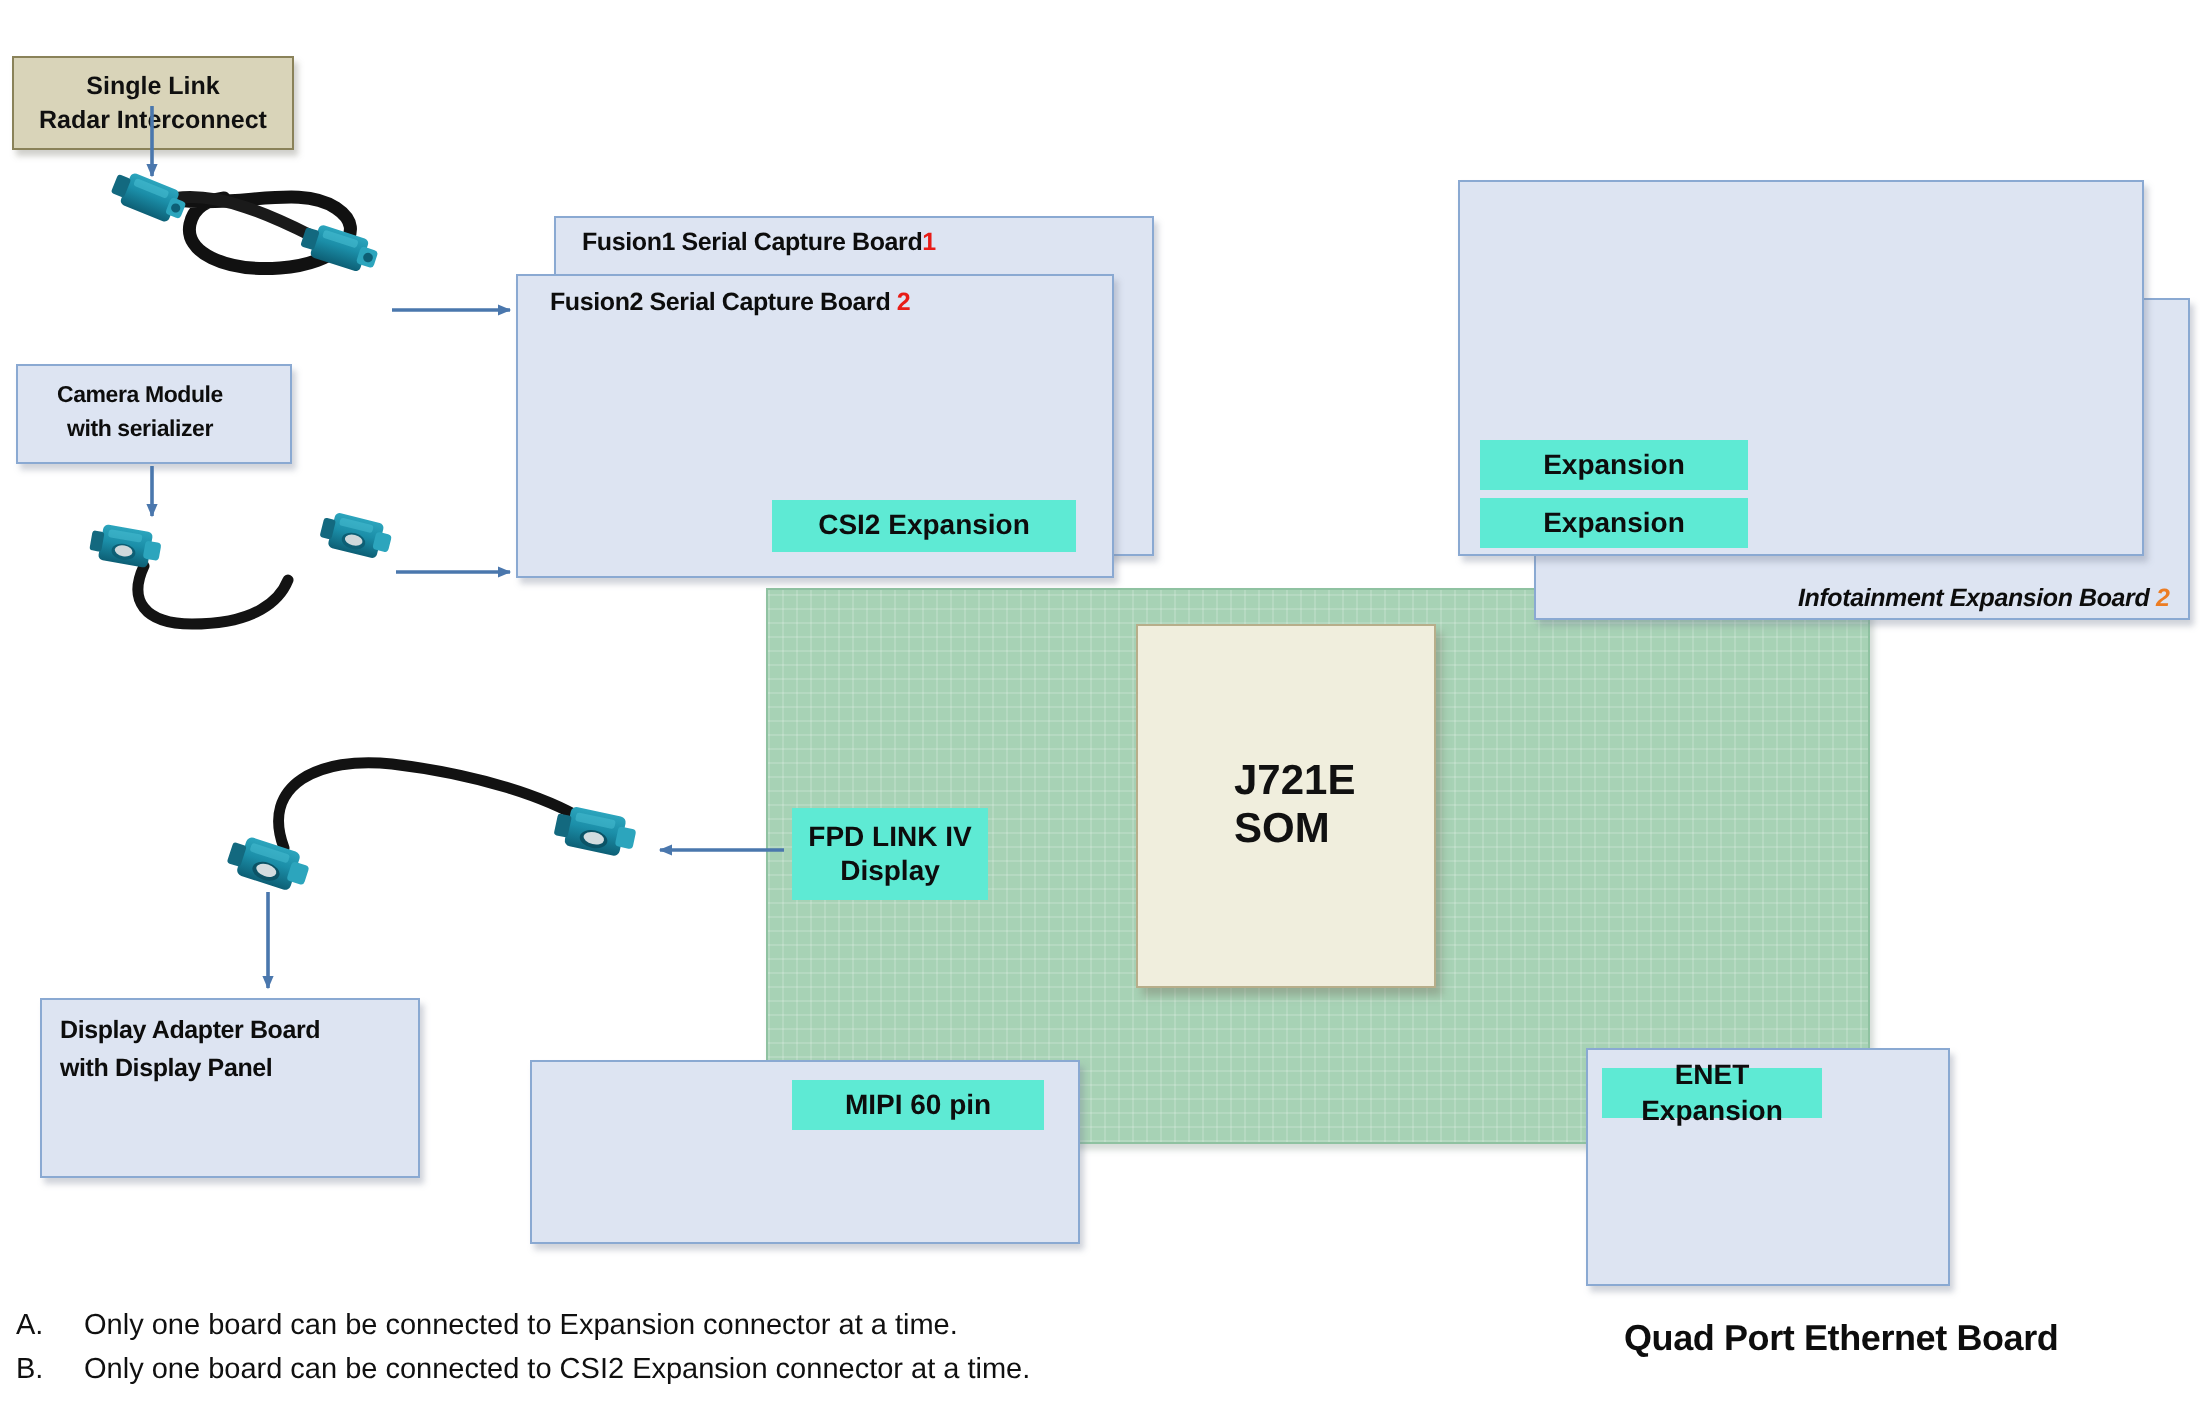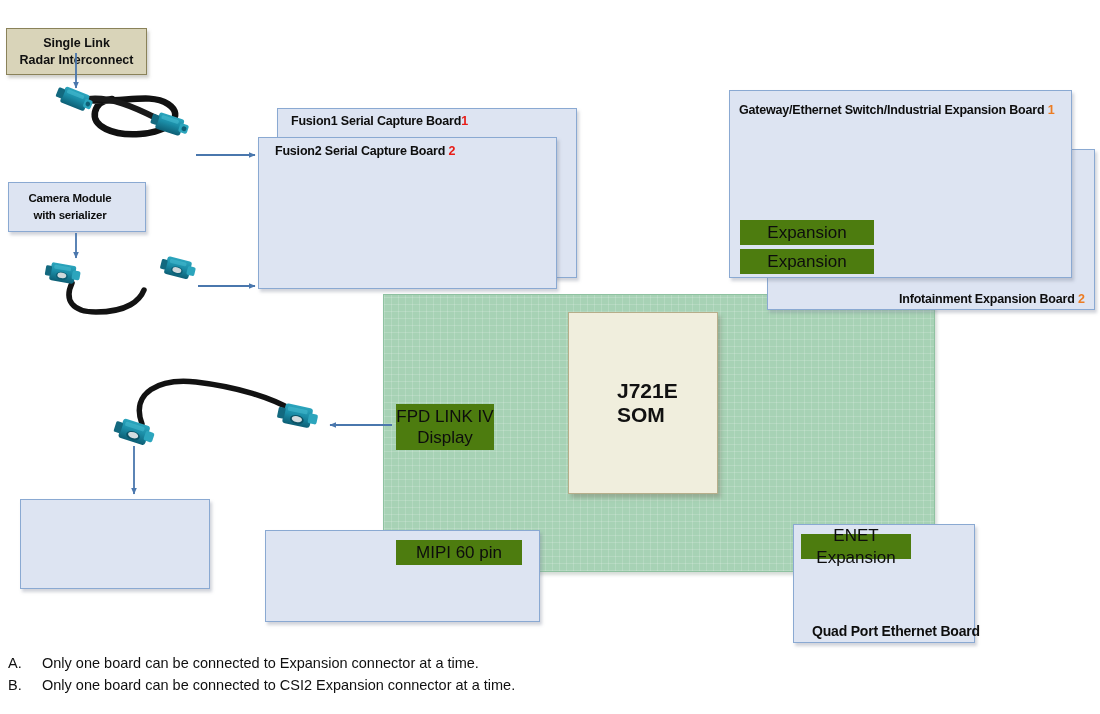--- a/index.html
+++ b/index.html
@@ -67,24 +67,24 @@
     border:1.5px solid #b7ae8a;
     box-shadow:3px 4px 4px rgba(120,118,100,.4);
     box-sizing:border-box;
     display:flex;align-items:center;justify-content:center;
     font-weight:bold;font-size:21px;color:#111;padding-left:48px;
   }
 
   
   .chip{
     position:absolute;
-    background:#4d7c0f;
+    background:#5eead4;
     box-sizing:border-box;
     display:flex;align-items:center;justify-content:center;
-    font-weight:normal;font-size:17px;color:#0d0d0d;
+    font-weight:bold;font-size:14px;color:#0d0d0d;
     text-align:center;line-height:1.25;
   }
 
   
   #wires{position:absolute;left:0;top:0;width:1100px;height:714px;pointer-events:none;}
 
   
   .notes{
     position:absolute;left:8px;top:655px;width:900px;
     font-family:"Liberation Sans", sans-serif;
@@ -123,49 +123,53 @@
   <div class="board" style="left:277px;top:108px;width:300px;height:170px;"></div>
   <div class="board-label" style="left:291px;top:114px;font-size:12.5px;">
     <span>Fusion1 Serial Capture Board</span><span class="sup-red">1</span>
   </div>
 
   <div class="board" style="left:258px;top:137px;width:299px;height:152px;"></div>
   <div class="board-label" style="left:275px;top:144px;font-size:12.5px;">
     <span>Fusion2 Serial Capture Board</span>&nbsp;<span class="sup-red">2</span>
   </div>
 
+  <div class="chip" style="left:386px;top:250px;width:152px;height:26px;">
+    <span>CSI2 Expansion</span>
+  </div>
 
   <div class="board" style="left:767px;top:149px;width:328px;height:161px;"></div>
-  <div class="board-label" style="left:899px;top:292px;font-size:12.5px;">
+  <div class="board-label" style="left:899px;top:292px;font-size:12.5px;font-style:italic;">
     <span>Infotainment Expansion Board</span>&nbsp;<span class="sup-orange">2</span>
   </div>
 
   <div class="board" style="left:729px;top:90px;width:343px;height:188px;"></div>
-  <div class="board-label" style="left:739px;top:103px;font-size:12.5px;">
-    <span>Gateway/Ethernet Switch/Industrial Expansion Board</span>&nbsp;<span class="sup-orange">1</span>
-  </div>
   <div class="chip" style="left:740px;top:220px;width:134px;height:25px;">
     <span>Expansion</span>
   </div>
   <div class="chip" style="left:740px;top:249px;width:134px;height:25px;">
     <span>Expansion</span>
   </div>
 
   <div class="board" style="left:20px;top:499px;width:190px;height:90px;"></div>
+  <div class="board-label" style="left:30px;top:506px;font-size:12.5px;line-height:1.55;">
+    <span>Display Adapter Board</span><br>
+    <span>with Display Panel</span>
+  </div>
 
   <div class="board" style="left:265px;top:530px;width:275px;height:92px;"></div>
   <div class="chip" style="left:396px;top:540px;width:126px;height:25px;">
     <span>MIPI 60 pin</span>
   </div>
 
   <div class="board" style="left:793px;top:524px;width:182px;height:119px;"></div>
   <div class="chip" style="left:801px;top:534px;width:110px;height:25px;">
     <span>ENET Expansion</span>
   </div>
-  <div class="board-label" style="left:812px;top:623px;font-size:14px;text-align:center;">
+  <div class="board-label" style="left:812px;top:659px;font-size:18px;text-align:center;">
     <span>Quad Port Ethernet Board</span>
   </div>
 
   <svg id="wires" viewBox="0 0 1100 714">
     <defs>
       <marker id="arrHead" markerWidth="7" markerHeight="7" refX="6" refY="3.2" orient="auto" markerUnits="userSpaceOnUse">
         <path d="M0,0.4 L6.6,3.2 L0,6 z" fill="#4a77ad"></path>
       </marker>
       <linearGradient id="fakraG" x1="0" y1="0" x2="0" y2="1">
         <stop offset="0%" stop-color="#2ca5bd"></stop>

